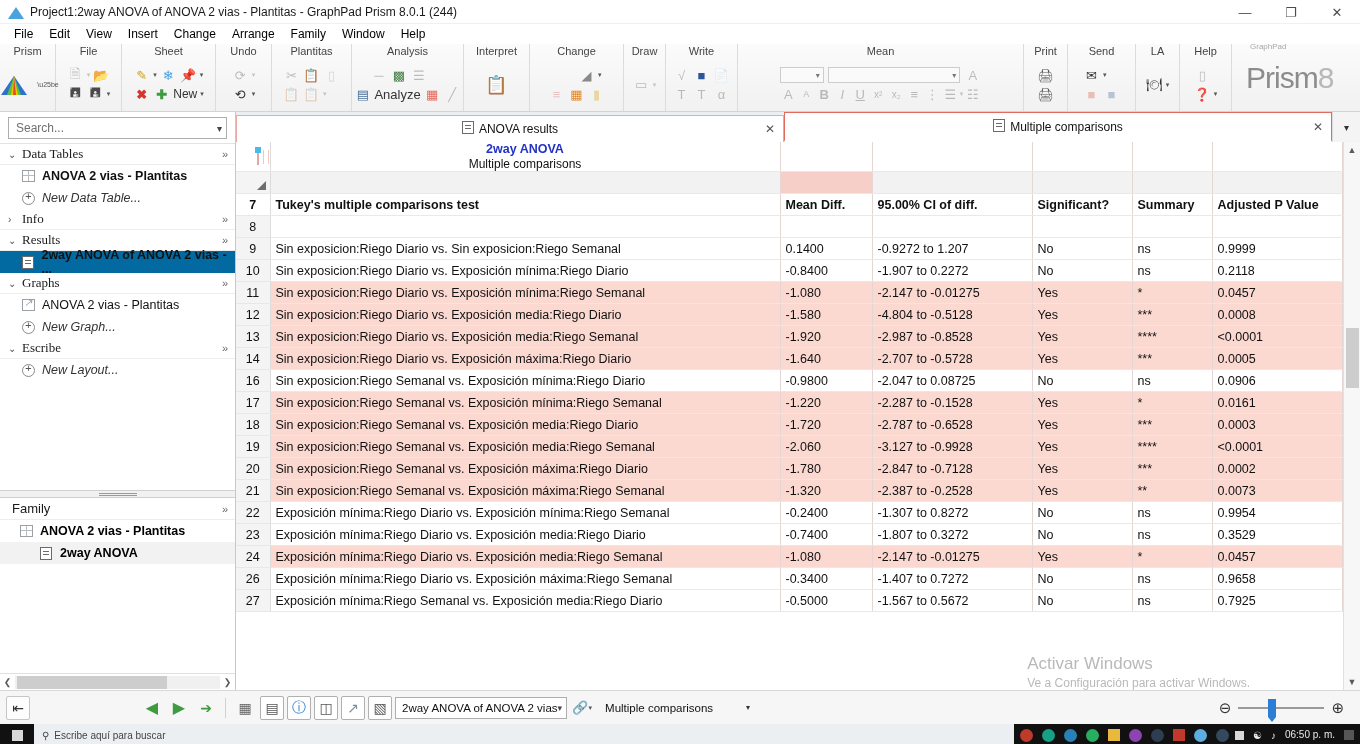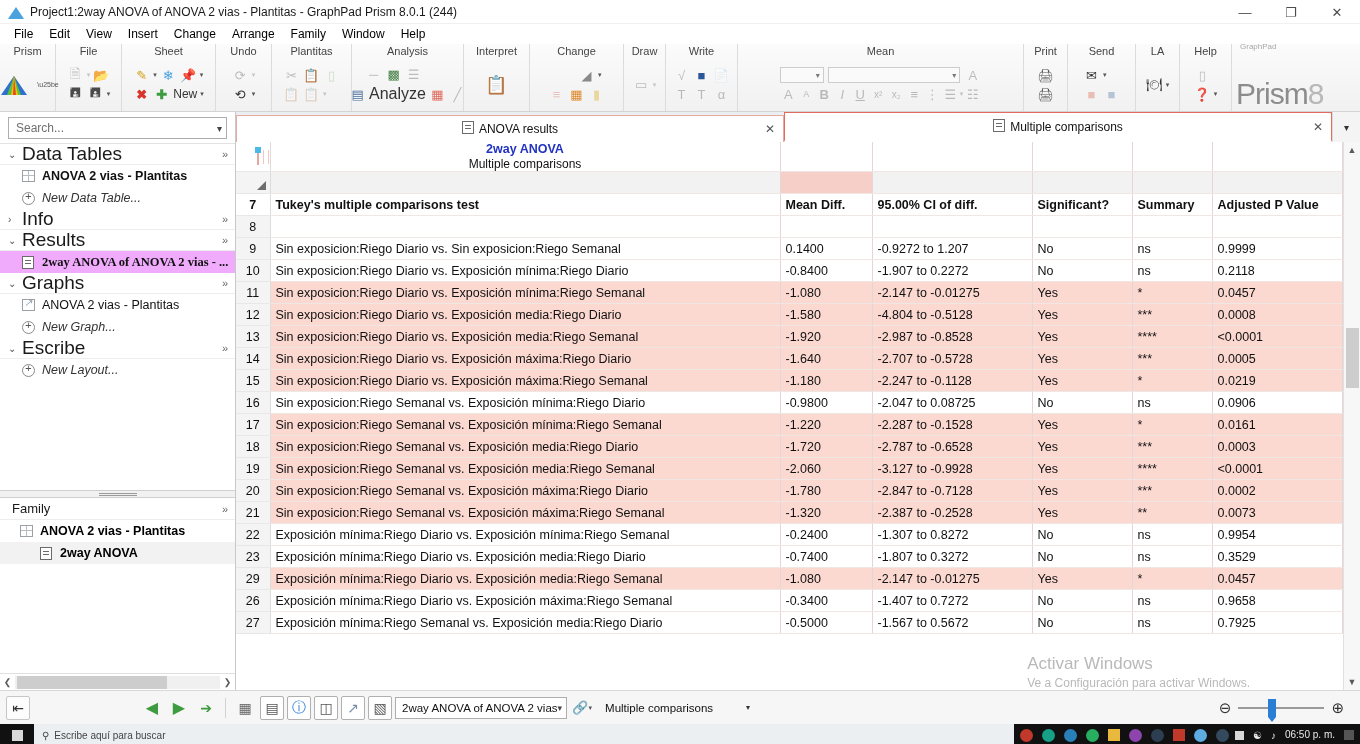--- a/index.html
+++ b/index.html
@@ -49,21 +49,21 @@
   .rbody { display: flex; align-items: center; justify-content: center; gap: 3px; flex: 1; }
   .rcol { display: flex; flex-direction: column; gap: 2px; justify-content: center; }
   .rrow { display: flex; align-items: center; gap: 3px; }
   .ico { display: inline-flex; align-items: center; justify-content: center; }
   .ico16 { width: 17px; height: 17px; font-size: 13px; }
   .ico24 { width: 26px; height: 24px; font-size: 18px; }
   .ico32 { width: 38px; height: 34px; font-size: 26px; }
   .dim { opacity: .3; }
   .caret { font-size: 7px; color: #555; }
   .prism-logo {
-    display: flex; align-items: flex-end; margin-left: 4px;
+    display: flex; align-items: center; margin-left: 14px;
     font-size: 30px; color: #8c8c8c; letter-spacing: -1px; position: relative;
   }
   .prism-logo .sup {
     position: absolute; top: -2px; left: 4px; font-size: 8px; color: #a8a8a8; letter-spacing: 0;
   }
   .prism-logo .eight { font-size: 30px; color: #b8b8b8; }
 
   
   .workspace { display: flex; height: 578px; }
 
@@ -77,26 +77,26 @@
     height: 22px; border: 1px solid #adadad; background: #fff; display: flex;
     align-items: center; padding: 0 4px 0 7px; font-size: 12px; color: #707070;
   }
   .searchbox .sb-txt { flex: 1; }
   .tree { flex: 1; overflow: hidden; font-size: 12.5px; position: relative; border-top: 1px solid #e3e3e3;}
   .t-sec {
     display: flex; align-items: center; height: 21px; padding-left: 8px;
     border-bottom: 1px solid #ededed; color: #1a1a1a;
   }
   .t-sec .chev { width: 14px; font-size: 10px; color: #555; }
-  .t-sec .lbl { flex: 1; font-size: 19px; }
+  .t-sec .lbl { flex: 1; font-size: 13px; font-family: Liberation Serif, serif; }
   .t-sec .more { color: #666; font-size: 11px; padding-right: 8px; letter-spacing: -1px; }
   .t-item {
     display: flex; align-items: center; height: 22px; padding-left: 22px; color: #111;
   }
-  .t-item.sel { background: #f0abfc; font-family: Liberation Serif, serif; }
+  .t-item.sel { background: #0369a1; }
   .t-item .ti-ico { width: 20px; display: flex; align-items: center; font-size: 12px; }
   .t-item .ti-lbl { font-size: 12.5px; font-weight: bold; }
   .t-item.newx .ti-lbl { font-weight: normal; font-style: italic; color: #333; }
   .t-item.plain .ti-lbl { font-weight: normal; }
   .grid-ico {
     width: 13px; height: 12px; border: 1px solid #9aa0a6; position: relative; background: #fff;
   }
   .grid-ico:before, .grid-ico:after {
     content:""; position: absolute; background: #b8bdc2;
   }
@@ -401,21 +401,21 @@
     <span class="glabel">Analysis</span>
     <div class="rbody">
       <div class="rcol">
         <div class="rrow" style="padding-left:16px">
           <span class="ico ico16 dim">─</span>
           <span class="ico ico16" style="color:#3f7d3f">▩</span>
           <span class="ico ico16 dim">☰</span>
         </div>
         <div class="rrow">
           <span class="ico ico16" style="color:#4a6f9b">▤</span>
-          <span style="font-size:16px">Analyze</span>
+          <span style="font-size:13px">Analyze</span>
           <span class="ico ico16" style="color:#e06b5e">▦</span>
           <span class="ico ico16 dim">╱</span>
         </div>
       </div>
     </div>
   </div>
 
   <div class="rgroup" style="width:66px">
     <span class="glabel">Interpret</span>
     <div class="rbody">
@@ -772,29 +772,20 @@
               </tr>
               <tr class="pink">
                 <td class="rownum">14</td>
                 <td class="">Sin exposicion:Riego Diario vs. Exposición máxima:Riego Diario</td>
                 <td class="">-1.640</td>
                 <td class="">-2.707 to -0.5728</td>
                 <td class="">Yes</td>
                 <td class="">***</td>
                 <td class="">0.0005</td>
               </tr>
-              <tr class="pink">
-                <td class="rownum">15</td>
-                <td class="">Sin exposicion:Riego Diario vs. Exposición máxima:Riego Semanal</td>
-                <td class="">-1.180</td>
-                <td class="">-2.247 to -0.1128</td>
-                <td class="">Yes</td>
-                <td class="">*</td>
-                <td class="">0.0219</td>
-              </tr>
               <tr class="">
                 <td class="rownum">16</td>
                 <td class="">Sin exposicion:Riego Semanal vs. Exposición mínima:Riego Diario</td>
                 <td class="">-0.9800</td>
                 <td class="">-2.047 to 0.08725</td>
                 <td class="">No</td>
                 <td class="">ns</td>
                 <td class="">0.0906</td>
               </tr>
               <tr class="pink">
@@ -854,21 +845,21 @@
               <tr class="">
                 <td class="rownum">23</td>
                 <td class="">Exposición mínima:Riego Diario vs. Exposición media:Riego Diario</td>
                 <td class="">-0.7400</td>
                 <td class="">-1.807 to 0.3272</td>
                 <td class="">No</td>
                 <td class="">ns</td>
                 <td class="">0.3529</td>
               </tr>
               <tr class="pink">
-                <td class="rownum">29</td>
+                <td class="rownum">24</td>
                 <td class="">Exposición mínima:Riego Diario vs. Exposición media:Riego Semanal</td>
                 <td class="">-1.080</td>
                 <td class="">-2.147 to -0.01275</td>
                 <td class="">Yes</td>
                 <td class="">*</td>
                 <td class="">0.0457</td>
               </tr>
               <tr class="">
                 <td class="rownum">26</td>
                 <td class="">Exposición mínima:Riego Diario vs. Exposición máxima:Riego Semanal</td>

